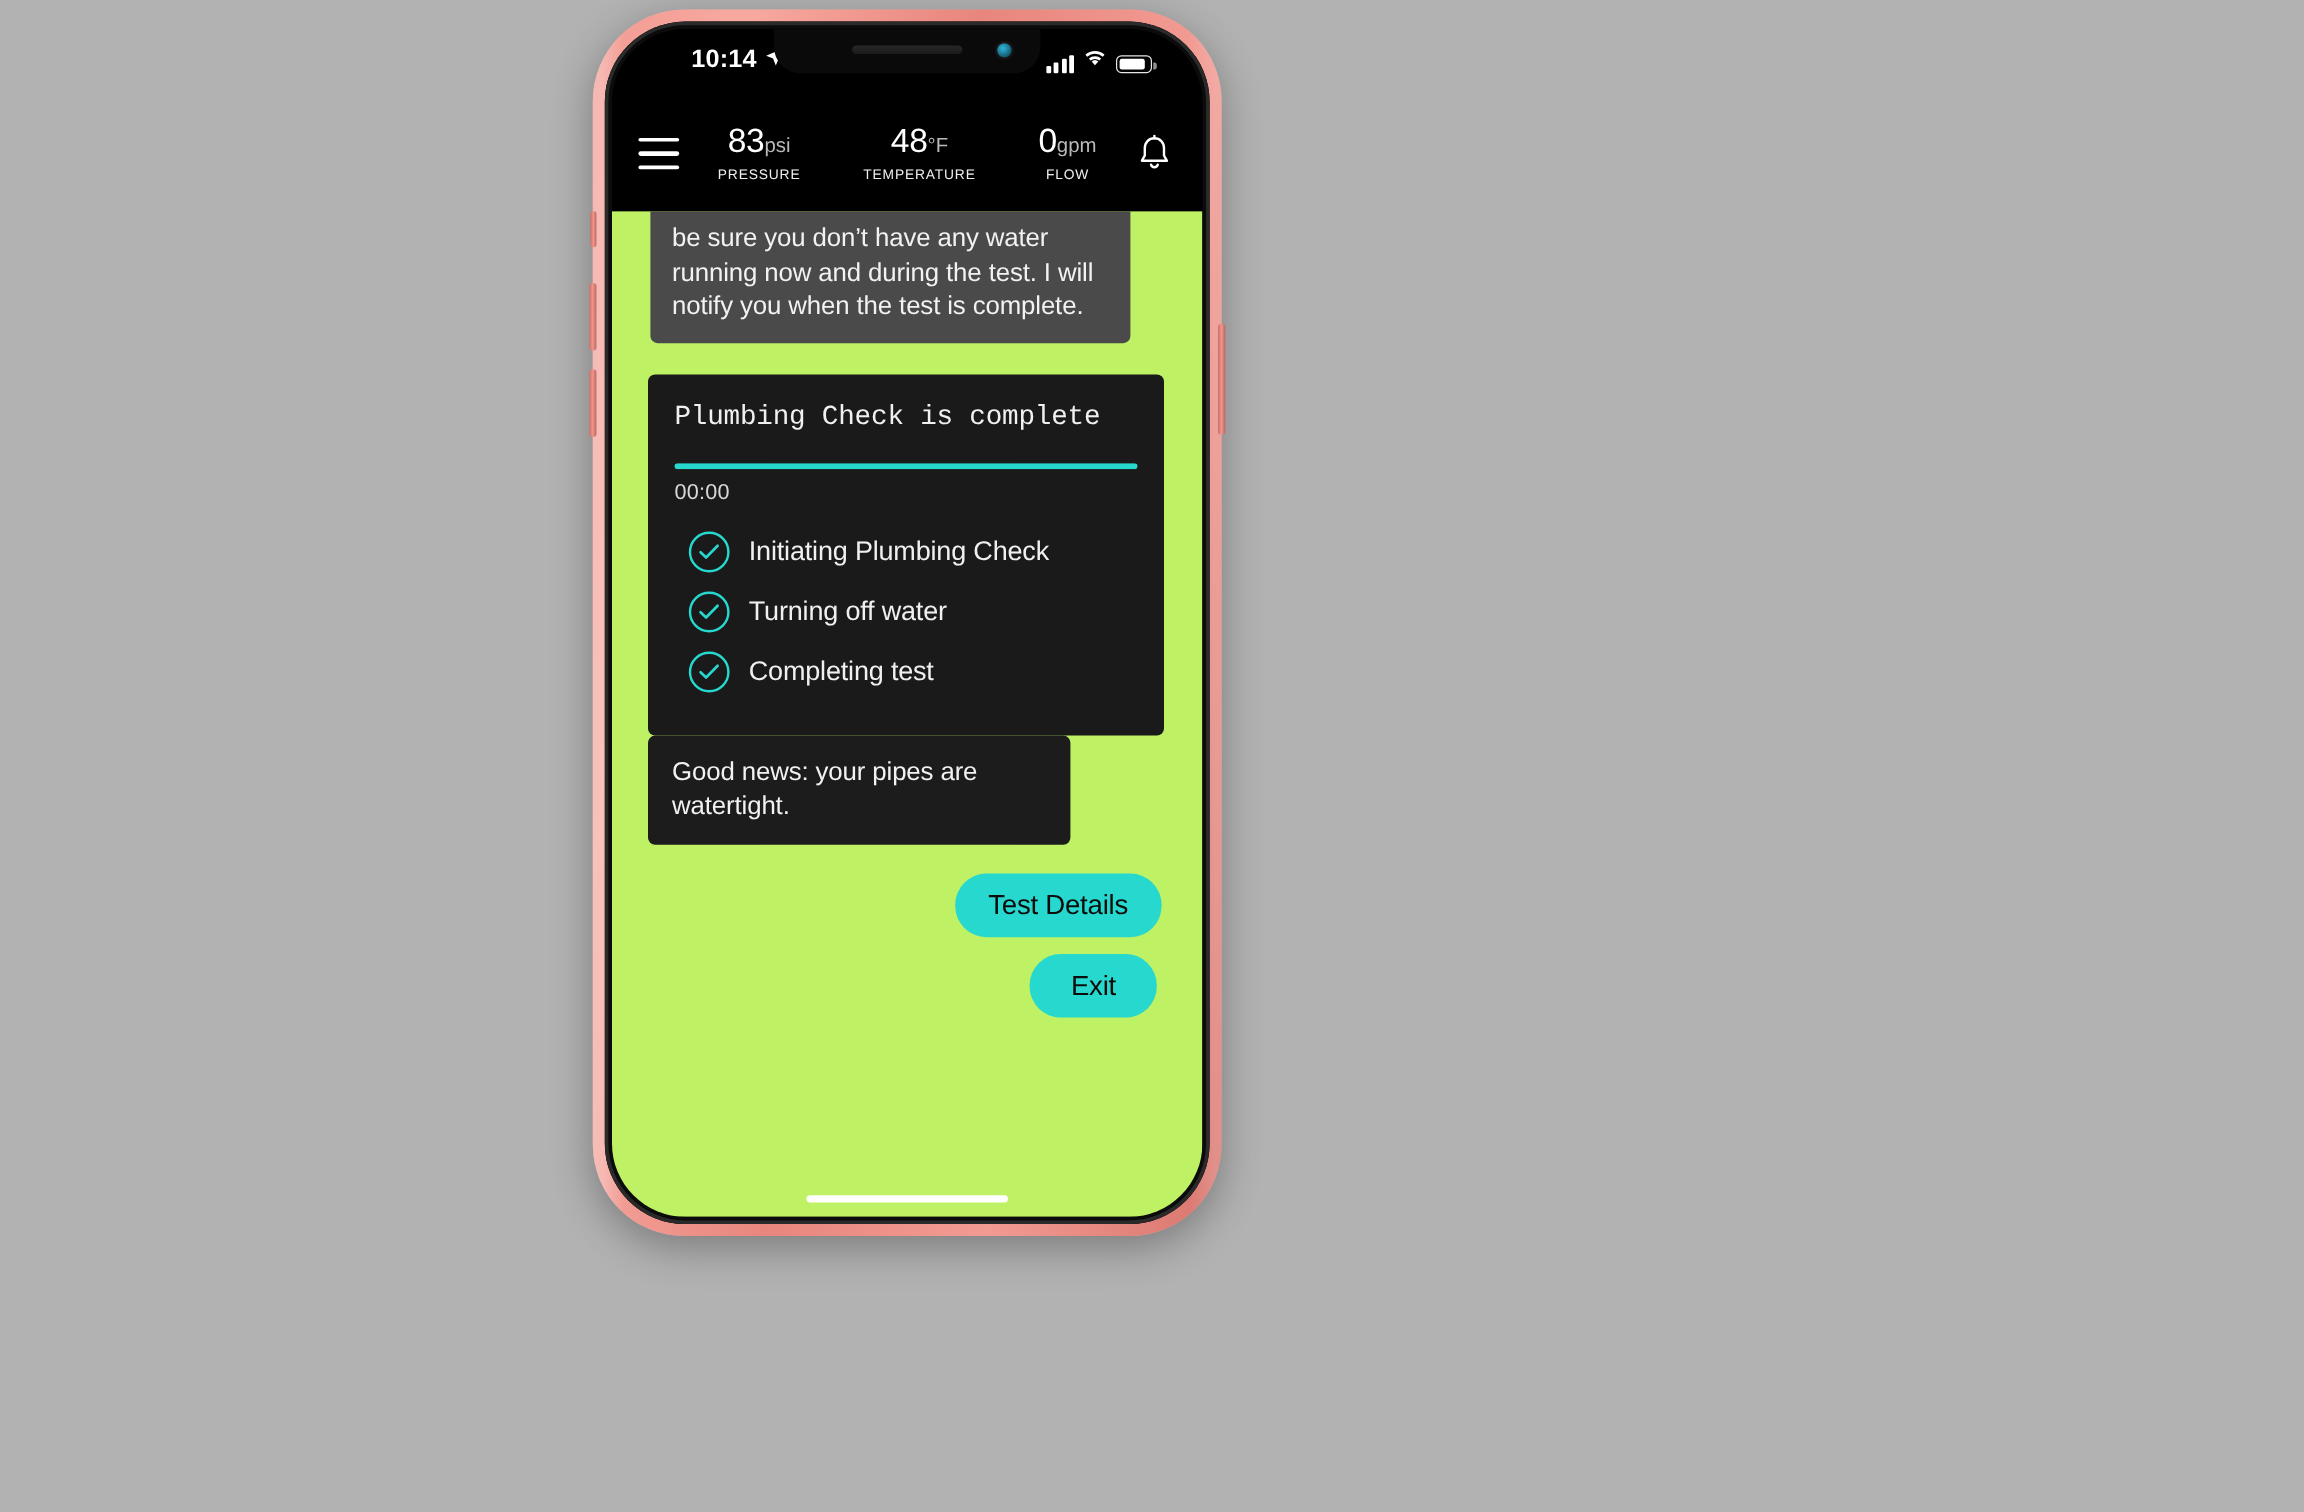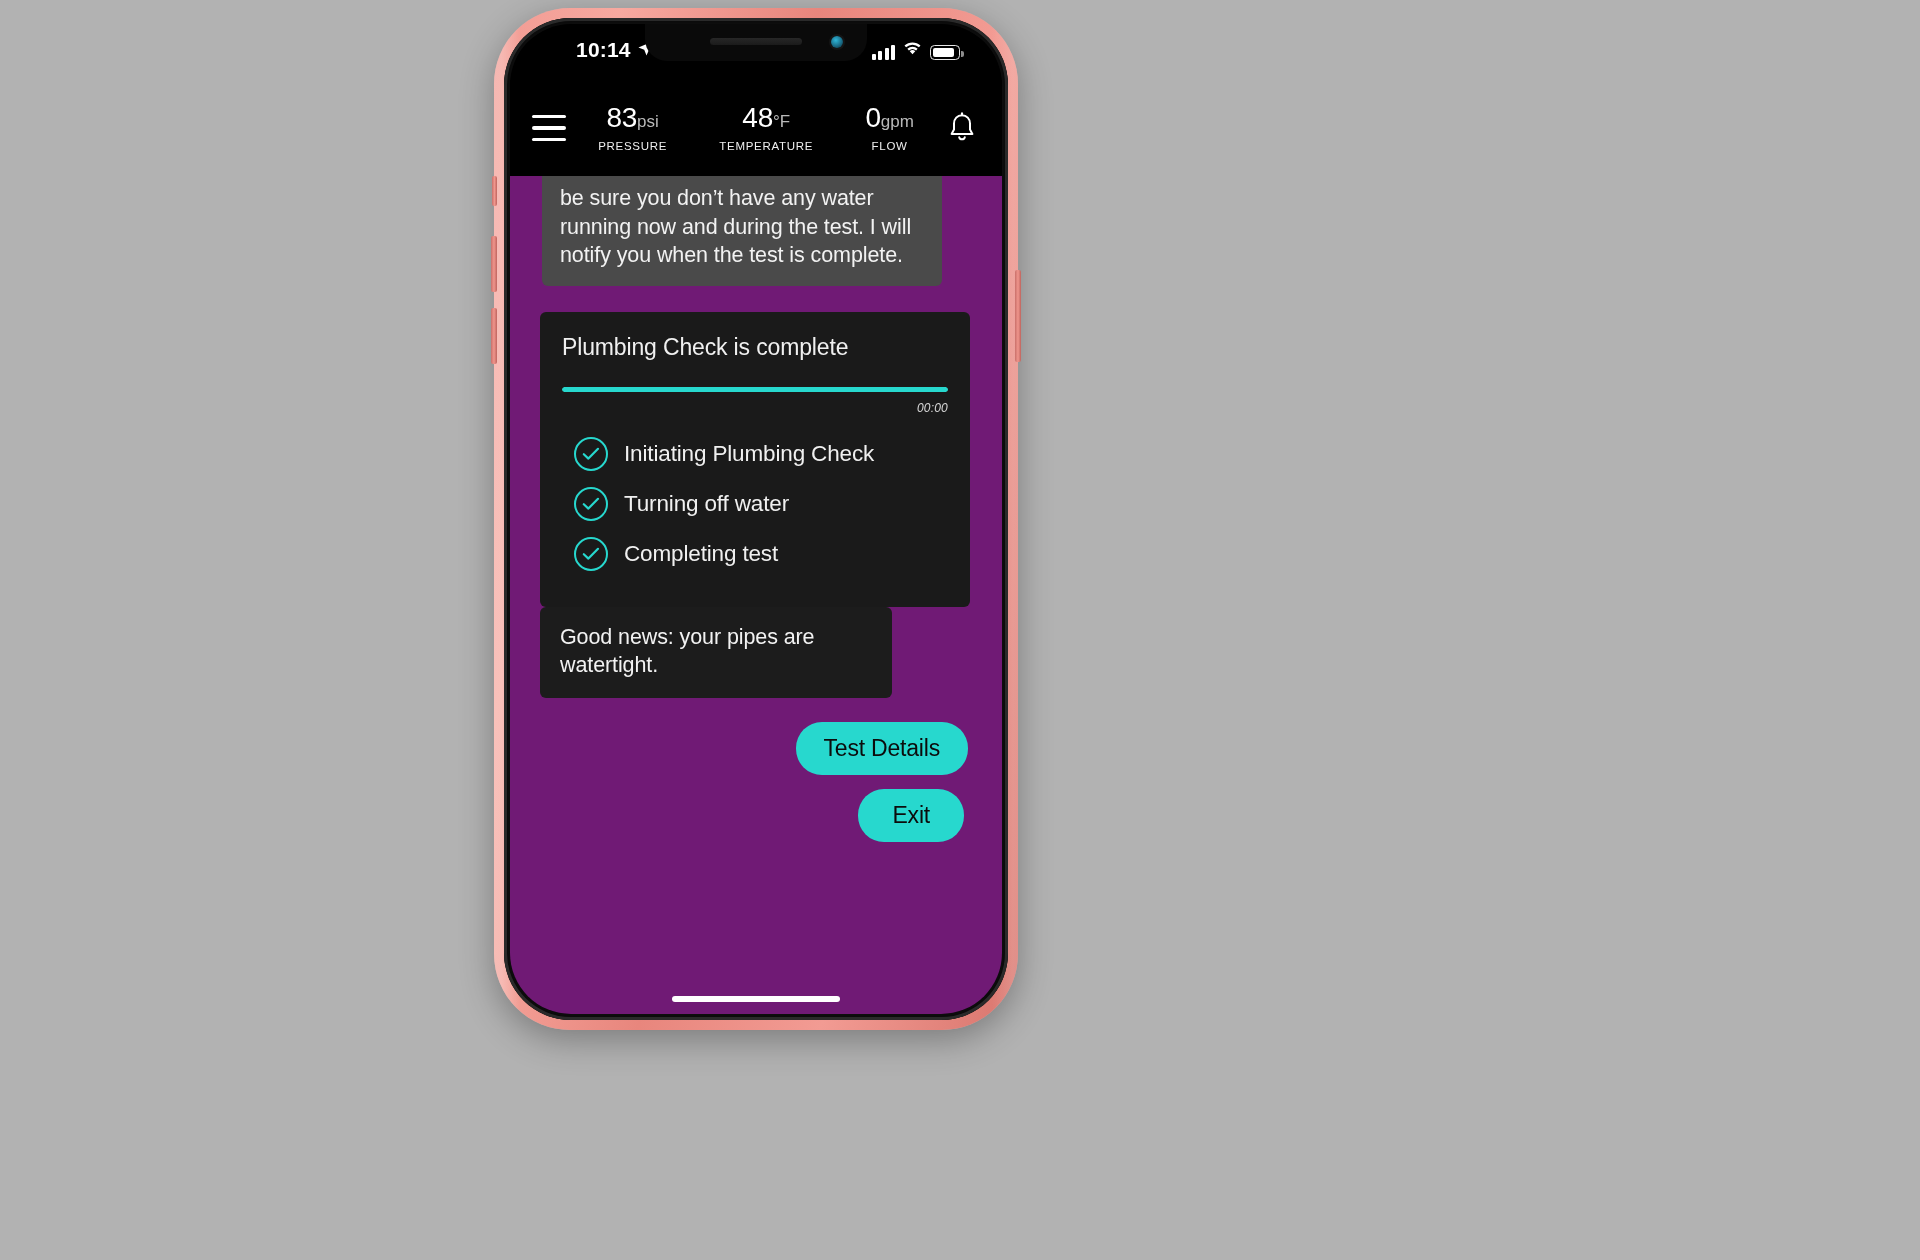--- a/index.html
+++ b/index.html
@@ -110,21 +110,21 @@
   .metrics { flex: 1 1 auto; display: flex; justify-content: space-around; align-items: center; padding: 0 6px; }
   .metric { text-align: center; color: #fff; }
   .metric .val { font-size: 28px; font-weight: 500; letter-spacing: -.3px; line-height: 1; }
   .metric .val .unit { font-size: 17px; color: #b9b9b9; font-weight: 400; letter-spacing: 0; }
   .metric .lbl { font-size: 11.5px; letter-spacing: .7px; color: #efefef; margin-top: 8px; }
   .bell { flex: 0 0 auto; width: 32px; height: 34px; position: relative; cursor: pointer; margin-right: 6px; }
 
   
   .chat {
     position: absolute; left: 0; right: 0; top: 152px; bottom: 0;
-    background: #701a75;
+    background: #bef264;
     overflow: hidden;
   }
   .chat-scroll { position: absolute; inset: 0; padding: 0 4px; }
 
   .bubble-in {
     background: #4a4a4a;
     color: #f2f2f2;
     border-radius: 6px;
     padding: 12px 18px 16px 18px;
     font-size: 21.5px; line-height: 1.33;
@@ -143,27 +143,27 @@
     font-size: 23px; letter-spacing: -.2px;
     padding: 13px 28px; cursor: pointer;
   }
 
   .progress-card {
     background: #1a1a1a;
     border-radius: 6px;
     margin: 0 28px 0 26px;
     padding: 22px 22px 28px 22px;
   }
-  .pc-title { color: #f0f0f0; font-size: 23px; letter-spacing: -.15px; }
+  .pc-title { color: #f0f0f0; font-size: 23px; letter-spacing: -.15px; font-family: Liberation Mono, monospace; }
   .pc-bar {
     margin-top: 26px; height: 5px; border-radius: 3px;
     background: #2a2a2a; overflow: hidden;
   }
   .pc-bar b { display: block; height: 100%; background: #27d8ce; border-radius: 3px; }
-  .pc-time { text-align: right; color: #d8d8d8; font-size: 12px; margin-top: 9px; letter-spacing: .2px; font-style: italic; }
+  .pc-time { color: #d8d8d8; font-size: 18px; margin-top: 9px; letter-spacing: .2px; }
 
   .steps { margin-top: 14px; }
   .step { display: flex; align-items: center; gap: 16px; padding: 8px 0 8px 12px; }
   .check {
     width: 34px; height: 34px; border-radius: 50%;
     border: 2px solid #27d8ce; flex: 0 0 auto;
     display: flex; align-items: center; justify-content: center;
   }
   .check svg { display: block; }
   .step-label { color: #f0f0f0; font-size: 22.5px; letter-spacing: -.15px; text-align: center; }

